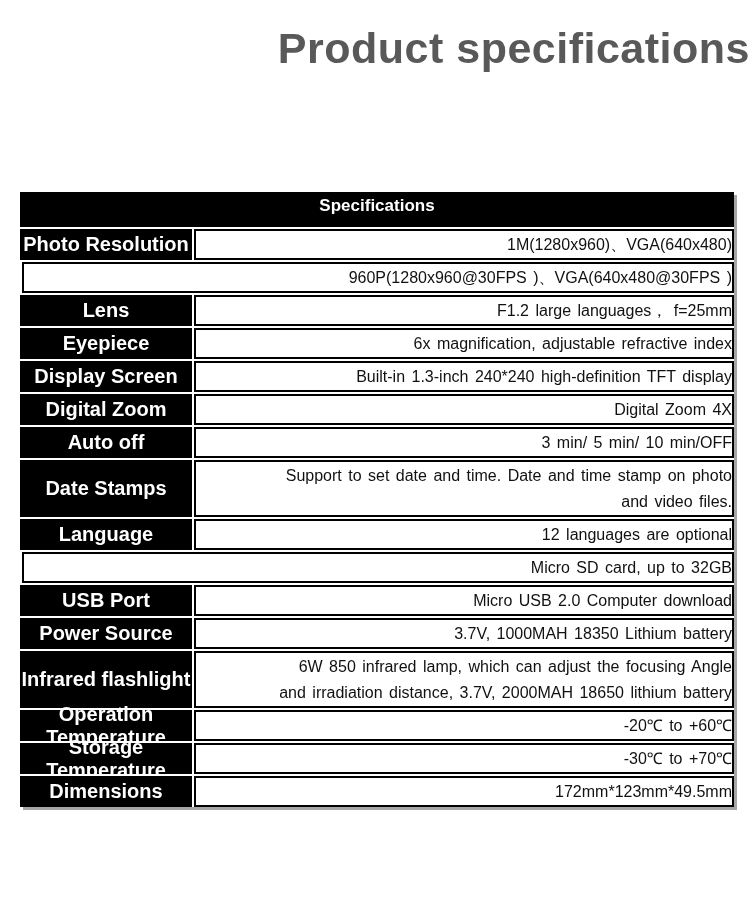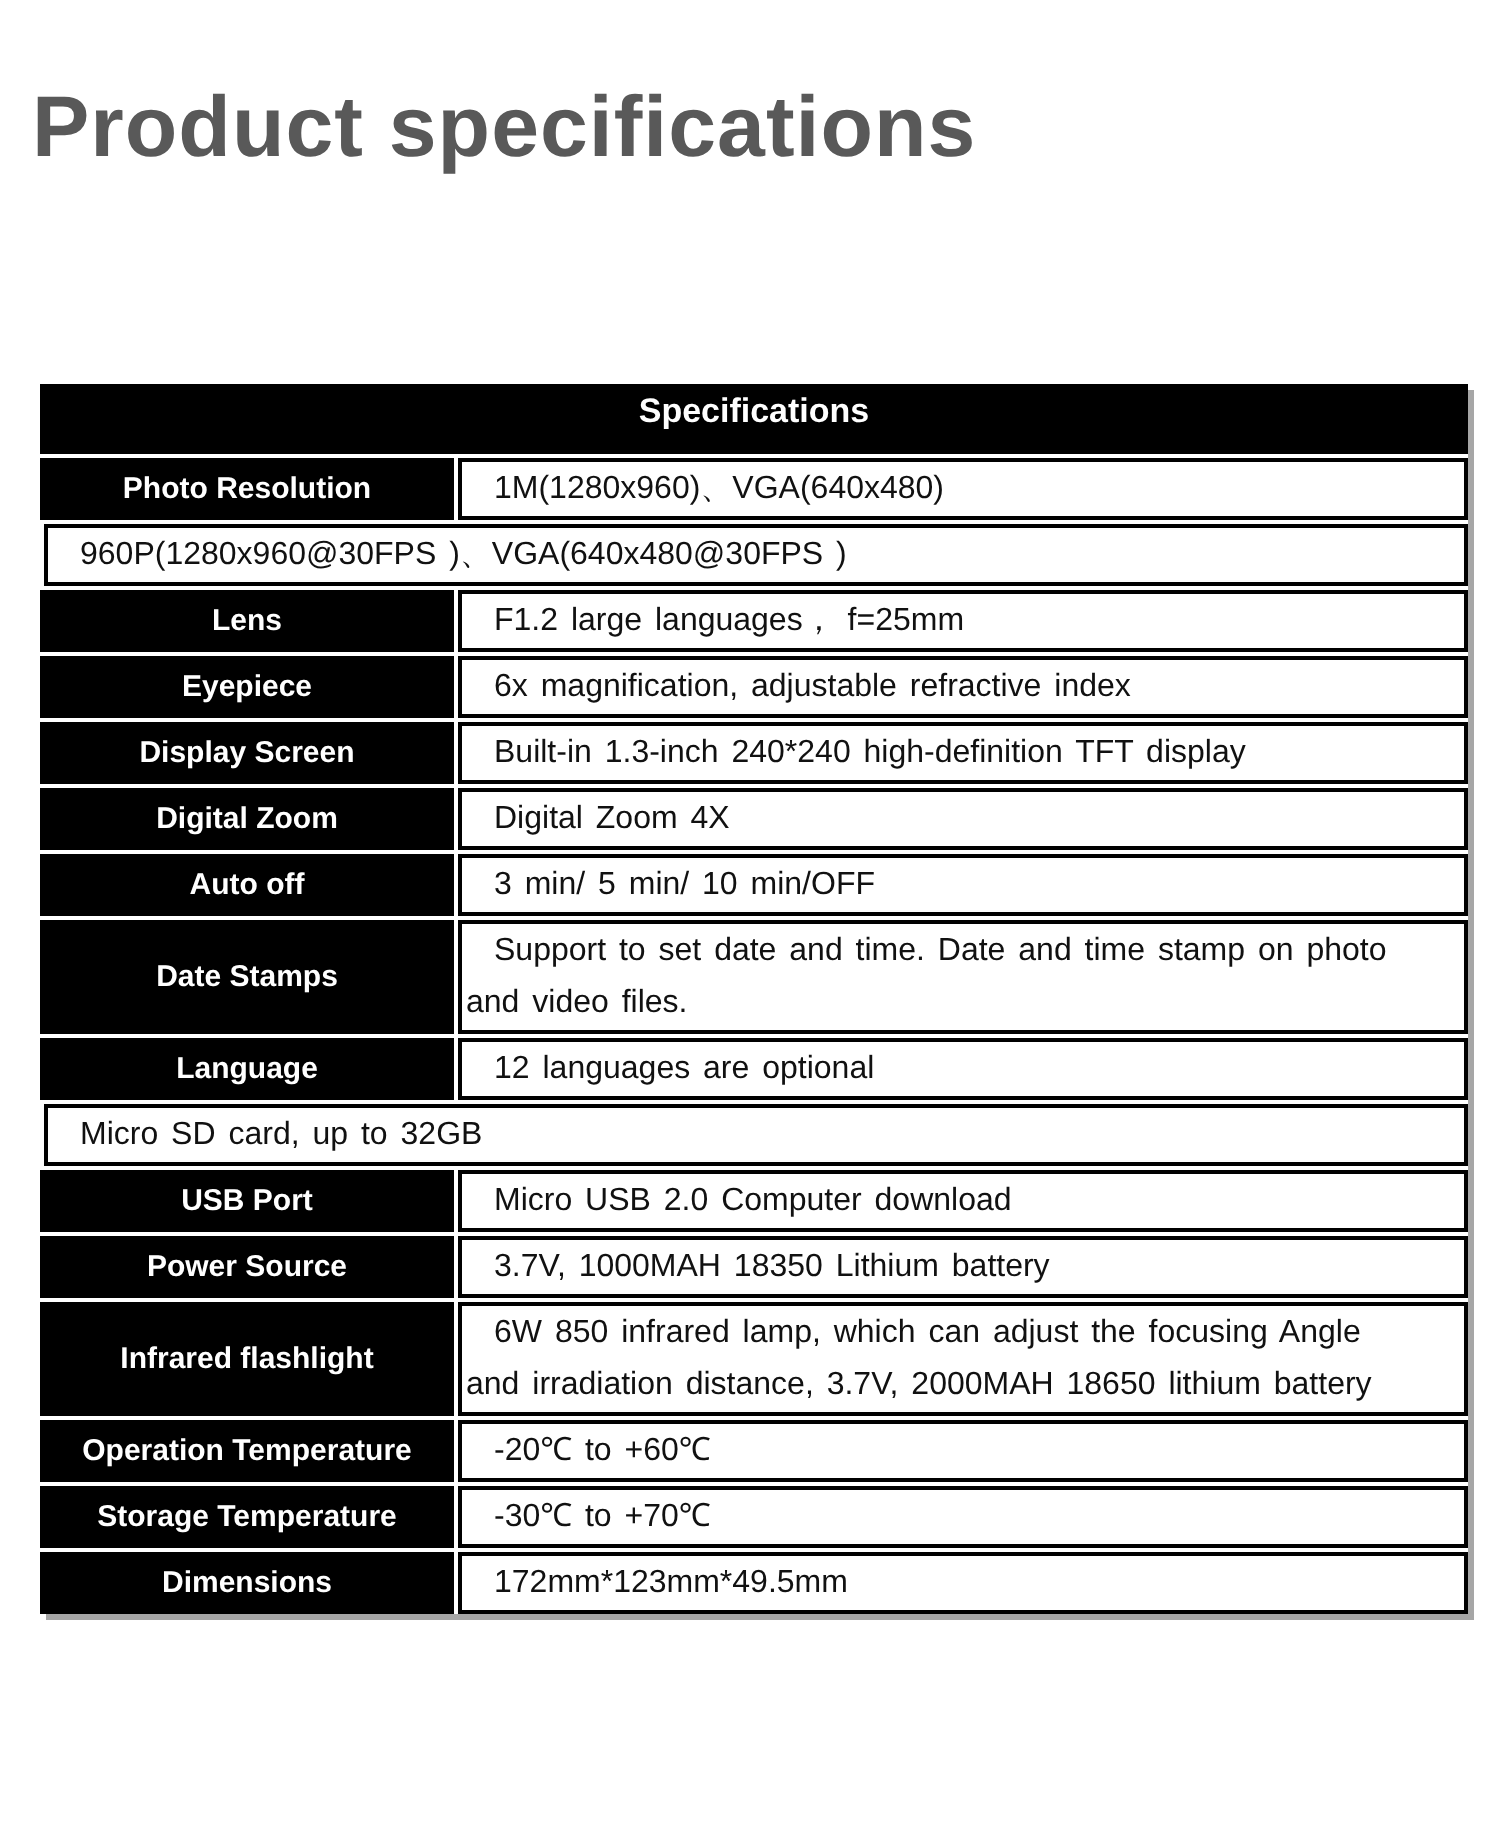--- a/index.html
+++ b/index.html
@@ -9,23 +9,23 @@
   }
   .page {
     position: relative;
     width: 750px;
     height: 918px;
     background: #ffffff;
     font-family: "Liberation Sans", sans-serif;
     overflow: hidden;
   }
   .page-title {
-    margin: 16px;
+    margin: 0;
     padding-top: 24px;
-    text-align: left;
+    text-align: right;
     color: #595959;
     font-size: 43px;
     font-weight: 600;
     letter-spacing: 0.5px;
   }
   .spec-table {
     position: absolute;
     left: 20px;
     top: 192px;
     width: 714px;
@@ -40,42 +40,43 @@
     text-align: center;
     height: 35px;
     line-height: 28px;
   }
   .spec-row {
     display: flex;
     margin-top: 2px;
   }
   .spec-label {
     flex: none;
-    width: 207px;
+    width: 172px;
     background: #000000;
     color: #ffffff;
     font-weight: bold;
-    font-size: 15px;
+    font-size: 20px;
     display: flex;
     align-items: center;
     justify-content: center;
     text-align: center;
   }
   .spec-value {
     flex: 1;
     margin-left: 2px;
     border: 2px solid #000000;
     background: #ffffff;
     color: #111111;
     font-size: 16px;
     display: flex;
     flex-direction: column;
     justify-content: center;
     overflow: hidden;
     word-spacing: 2px;
+    text-align: right;
   }
   .spec-row.single .spec-value { height: 27px; }
   .spec-row.single .spec-label { height: 31px; }
   .spec-row.multi  .spec-value { height: 53px; }
   .spec-row.multi  .spec-label { height: 57px; }
   .spec-value .line {
     line-height: 27px;
     padding-left: 16px;
     white-space: nowrap;
   }

